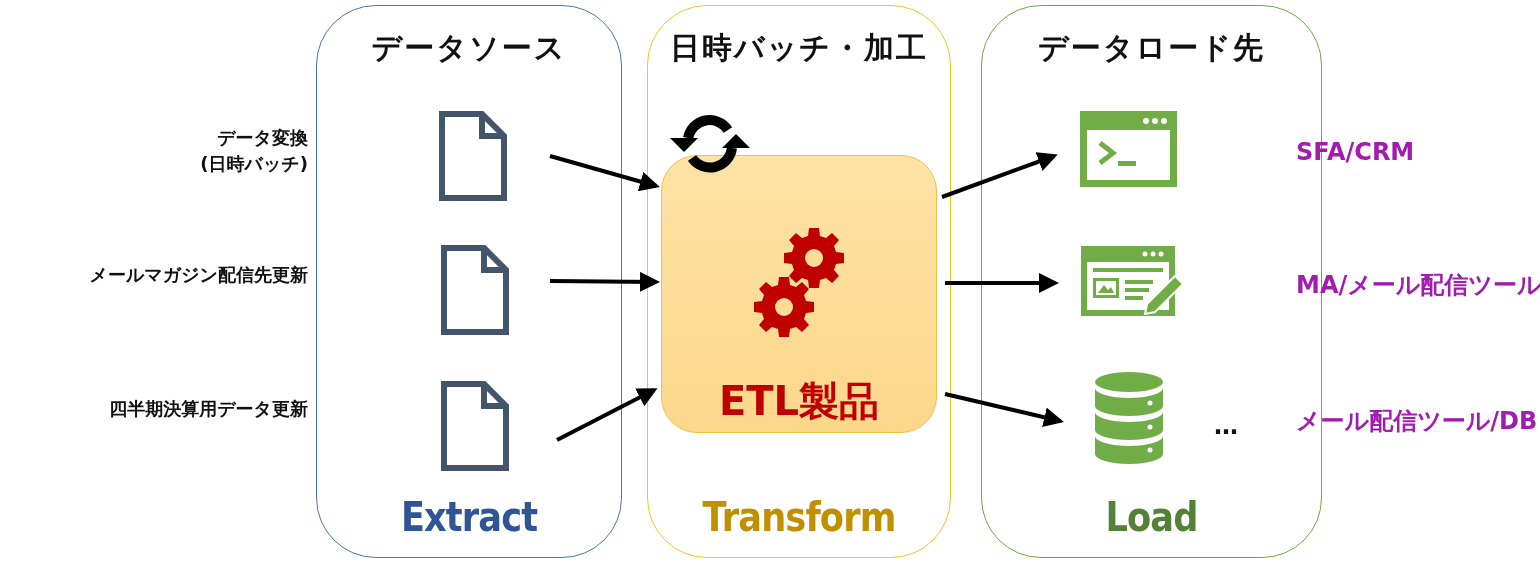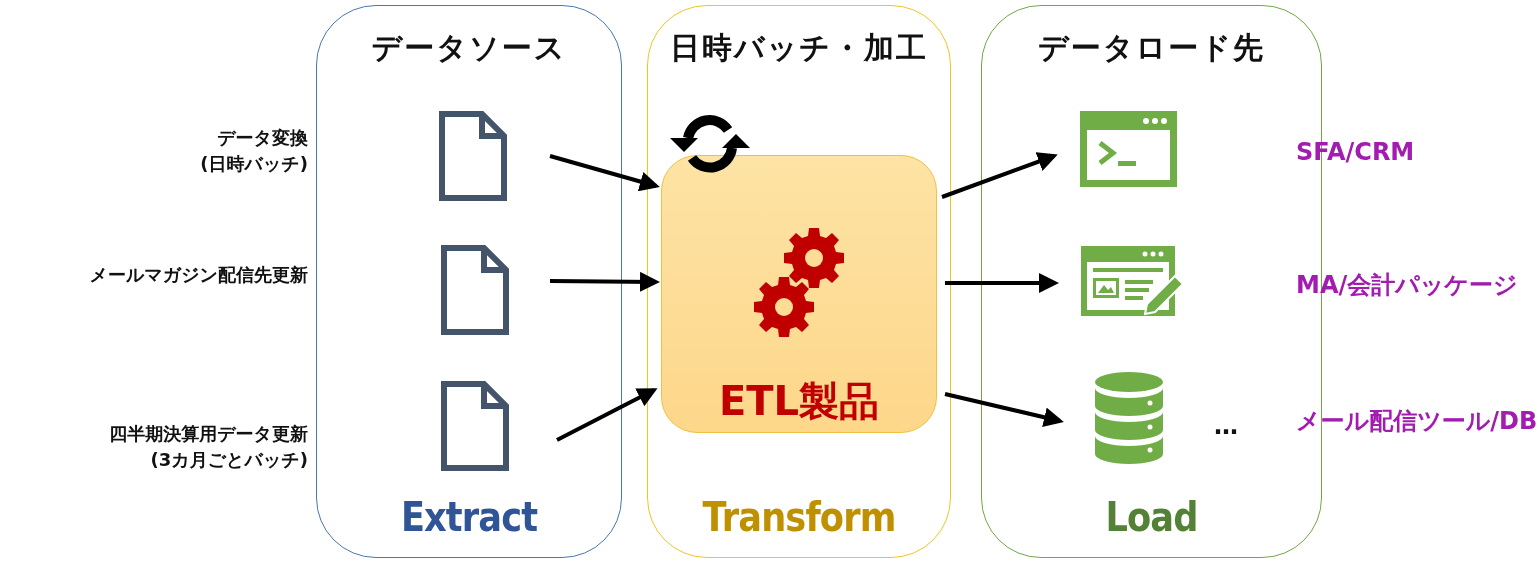--- a/index.html
+++ b/index.html
@@ -49,23 +49,22 @@
 </head>
 <body>
 
 <div class="src-label" style="top:125px;">
   <div>データ変換</div>
   <div class="sub">(日時バッチ)</div>
 </div>
 <div class="src-label" style="top:262px;">
   <div>メールマガジン配信先更新</div>
 </div>
-<div class="src-label" style="top:396px;margin-top:25px;">
+<div class="src-label" style="top:396px;">
   <div>四半期決算用データ更新</div>
-  <div class="sub">(3カ月ごとバッチ)</div>
 </div>
 
 <div class="col col-extract">
   <div class="col-title">データソース</div>
   <div class="col-phase">Extract</div>
 </div>
 <div class="col col-transform">
   <div class="col-title">日時バッチ・加工</div>
   <div class="col-phase">Transform</div>
 </div>
@@ -138,21 +137,21 @@
   <path d="M1,42 A34,10 0 0 0 69,42 L69,60 A34,10 0 0 1 1,60 Z" fill="#70ad47"></path>
   <path d="M1,66 A34,10 0 0 0 69,66 L69,84 A34,10 0 0 1 1,84 Z" fill="#70ad47"></path>
   <circle cx="56" cy="33" r="2.5" fill="#fff"></circle>
     <circle cx="56" cy="57" r="2.5" fill="#fff"></circle>
     <circle cx="56" cy="80" r="2.5" fill="#fff"></circle>
 </svg>
 
 <div class="ellipsis">…</div>
 
 <div class="dst-label" style="top:138px;">SFA/CRM</div>
-<div class="dst-label" style="top:269px;">MA/会計パッケージ</div>
+<div class="dst-label" style="top:269px;">MA/メール配信ツール</div>
 <div class="dst-label" style="top:405px;">メール配信ツール/DB</div>
 
 <svg class="overlay" width="1540" height="571">
   <defs>
     <marker id="ah" markerWidth="5" markerHeight="5" refX="4" refY="2.5" orient="auto" markerUnits="strokeWidth">
       <polygon points="0,0 5,2.5 0,5" fill="#000"></polygon>
     </marker>
   </defs>
   <line x1="550" y1="156" x2="656" y2="186" stroke="#000" stroke-width="4" marker-end="url(#ah)"></line>
   <line x1="550" y1="281" x2="656" y2="282" stroke="#000" stroke-width="4" marker-end="url(#ah)"></line>

